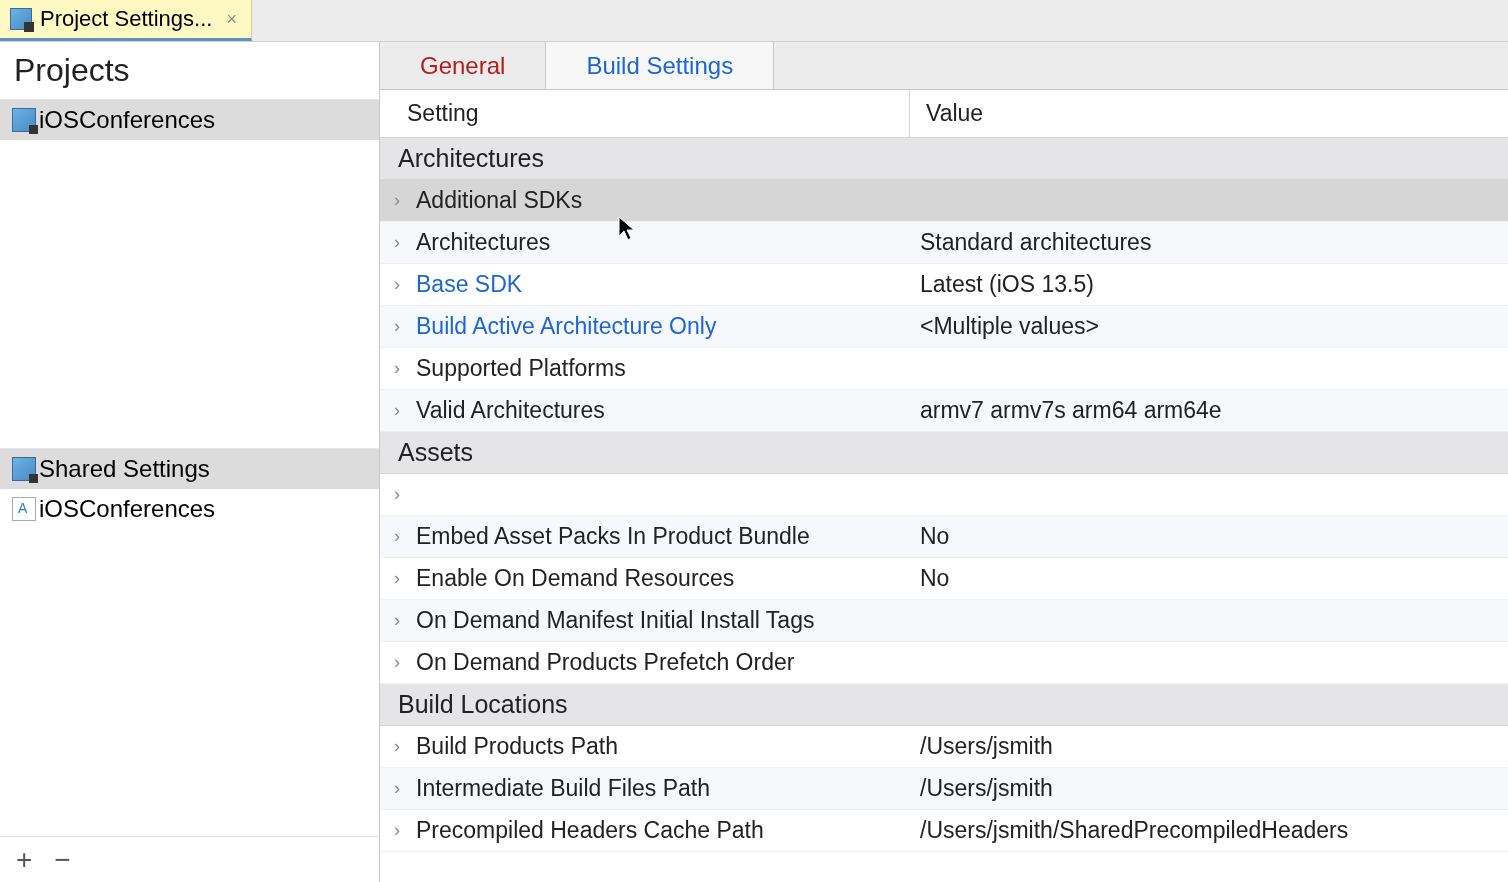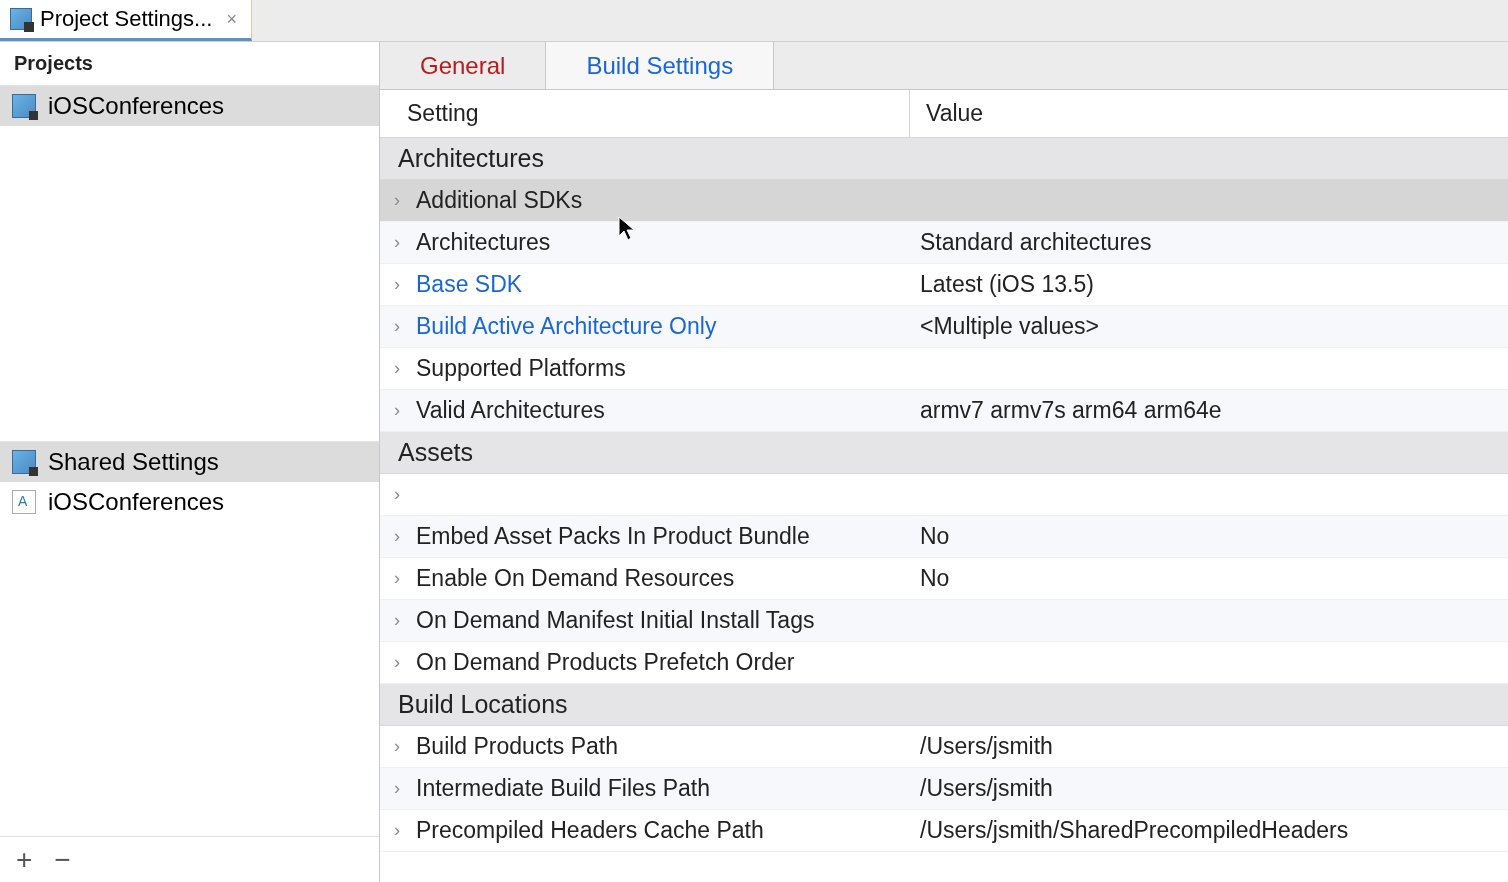--- a/index.html
+++ b/index.html
@@ -17,21 +17,21 @@
     height: 42px;
     background: #ececec;
     border-bottom: 1px solid #d0d0d0;
     display: flex;
     align-items: stretch;
   }
   .file-tab {
     display: flex;
     align-items: center;
     padding: 0 14px 0 10px;
-    background: #ffffff;
+    background: #fef9c3;
     border-right: 1px solid #d6cf9c;
     border-bottom: 3px solid #5c91c4;
     gap: 8px;
     height: 100%;
   }
   .file-tab .proj-icon {
     width: 22px; height: 22px;
     background: linear-gradient(135deg,#6bb3e6,#4a8ac2);
     border: 1px solid #3a6a9a;
     position: relative;
@@ -52,29 +52,28 @@
   }
   .sidebar {
     width: 380px;
     background:#fff;
     border-right:1px solid #c8c8c8;
     display:flex;
     flex-direction:column;
   }
   .sb-header {
     padding: 10px 14px;
-    font-size:20px;
+    font-size:32px;
     color:#222;
     border-bottom:1px solid #e4e4e4;
-    font-weight:bold;
   }
   .sb-list { flex:0 0 auto; }
   .sb-item {
     display:flex; align-items:center;
-    gap:12px;
+    gap:3px;
     padding:6px 12px;
     font-size:24px;
   }
   .sb-item.selected { background:#dcdcdc; }
   .sb-icon {
     width:24px; height:24px;
     display:inline-flex; align-items:center; justify-content:center;
   }
   .sb-icon.xcode {
     background:linear-gradient(135deg,#6bb3e6,#4a8ac2);

